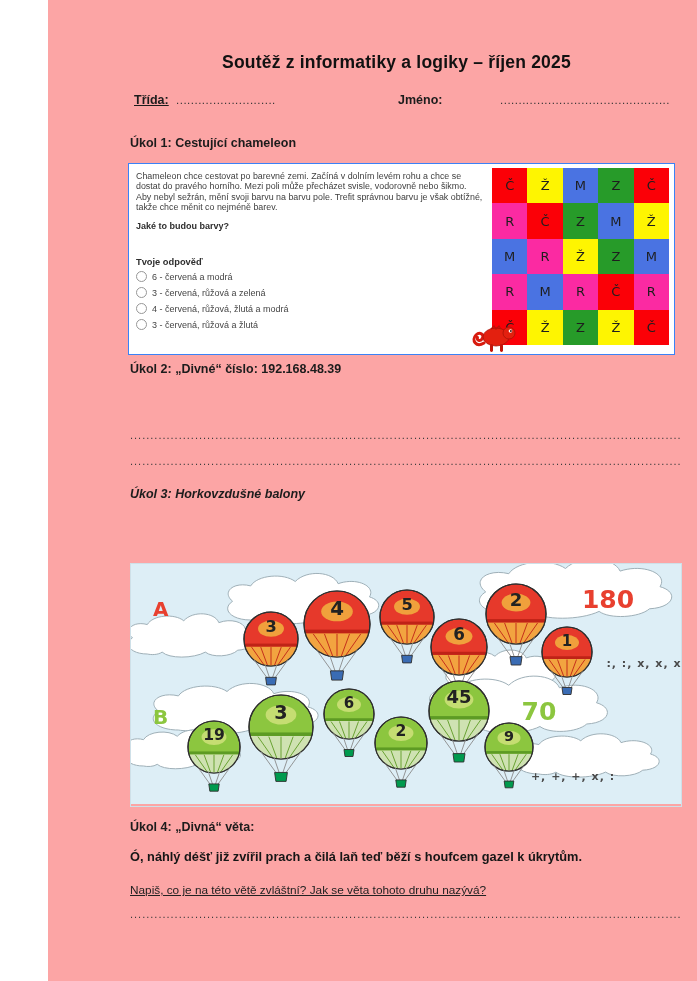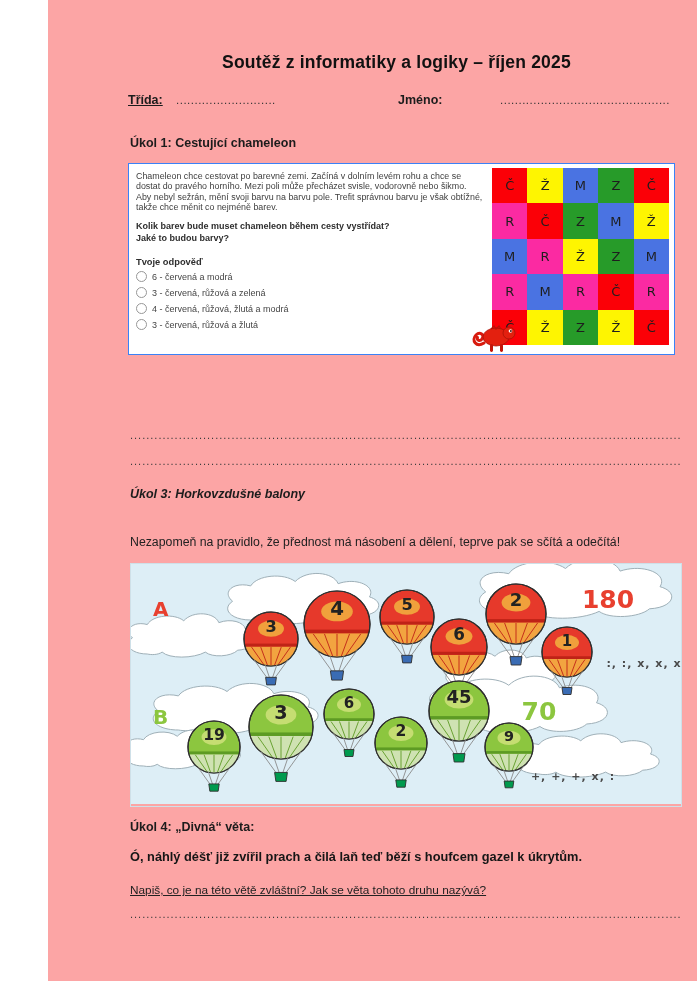--- a/index.html
+++ b/index.html
@@ -52,30 +52,29 @@
   .t4-sentence{position:absolute;left:82px;font-size:12.8px;font-weight:bold;color:#161616;}
   .t4-question{position:absolute;left:82px;font-size:11.8px;color:#222;}
 </style>
 </head>
 <body>
 
 <div class="page">
 
   <div class="title">Soutěž z informatiky a logiky – říjen 2025</div>
 
-  <div class="hdr-label" style="left:80px;text-decoration:underline;">Třída:</div>
+  <div class="hdr-label" style="left:86px;text-decoration:underline;">Třída:</div>
   <div class="hdr-dots" style="left:128px;width:100px;">............................</div>
   <div class="hdr-label" style="left:350px;">Jméno:</div>
   <div class="hdr-dots" style="left:452px;width:182px;">..............................................</div>
 
   <div class="task-heading" style="top:136px;">Úkol 1: Cestující chameleon</div>
   <div class="t1-box">
     <div class="t1-desc">Chameleon chce cestovat po barevné zemi. Začíná v dolním levém rohu a chce se dostat do pravého horního. Mezi poli může přecházet svisle, vodorovně nebo šikmo. Aby nebyl sežrán, mění svoji barvu na barvu pole. Trefit správnou barvu je však obtížné, takže chce měnit co nejméně barev.</div>
     <div class="t1-q">
-      <div>Kolik barev bude muset chameleon během cesty vystřídat?</div>
       <div>Jaké to budou barvy?</div>
     </div>
     <div class="t1-ans-label">Tvoje odpověď</div>
     <div class="t1-opts">
       <div class="opt">
         <span class="radio"></span>
         <span class="opt-label">6 - červená a modrá</span>
       </div>
       <div class="opt">
         <span class="radio"></span>
@@ -122,25 +121,25 @@
       <ellipse cx="26" cy="16" rx="13" ry="9" fill="#e3200f" stroke="#a81208" stroke-width="0.8"></ellipse>
       <circle cx="39" cy="12" r="6" fill="#e3200f" stroke="#a81208" stroke-width="0.8"></circle>
       <circle cx="40.5" cy="10" r="1.8" fill="#fff"></circle>
       <circle cx="40.9" cy="10" r="0.9" fill="#300"></circle>
       <rect x="20" y="23" width="3" height="8" rx="1.4" fill="#c41509"></rect>
       <rect x="30" y="23" width="3" height="8" rx="1.4" fill="#c41509"></rect>
       <path d="M21,8 L24,5 L26,8 L29,5 L31,8" fill="none" stroke="#b81408" stroke-width="1.2"></path>
     </svg>
   </div>
 
+  <div class="task-heading" style="top:362px;">Úkol 2: „Divné“ číslo: 192.168.48.39</div>
   <div class="ans-dots" style="top:429px;">................................................................................................................................................................</div>
   <div class="ans-dots" style="top:455px;">................................................................................................................................................................</div>
 
   <div class="task-heading" style="top:487px;font-style:italic;">Úkol 3: Horkovzdušné balony</div>
-  <div class="body-text" style="top:535px;">Nezapomeň na pravidlo, že přednost má násobení a dělení, teprve pak se sčítá a odečítá!</div>
   <div class="ill">
     <svg width="550" height="240" viewBox="0 0 550 240">
         <rect x="0" y="0" width="550" height="240" fill="#ddeef6"></rect>
         <path d="M18,40 C6,40 0,30 7,23 C0,14 8,5 18,9 C22,-1 38,-3 45,5 C52,-6 68,-4 71,7 C82,1 94,9 90,19 C99,23 97,35 85,36 C80,43 66,44 61,38 C52,45 34,45 29,38 C26,41 21,41 18,40 Z" transform="translate(90,12) scale(1.65,1.1)" fill="#ffffff" stroke="#9fb0b8" stroke-width="1" vector-effect="non-scaling-stroke"></path>
         <path d="M18,40 C6,40 0,30 7,23 C0,14 8,5 18,9 C22,-1 38,-3 45,5 C52,-6 68,-4 71,7 C82,1 94,9 90,19 C99,23 97,35 85,36 C80,43 66,44 61,38 C52,45 34,45 29,38 C26,41 21,41 18,40 Z" transform="translate(340,-2) scale(2.1,1.3)" fill="#ffffff" stroke="#9fb0b8" stroke-width="1" vector-effect="non-scaling-stroke"></path>
         <path d="M18,40 C6,40 0,30 7,23 C0,14 8,5 18,9 C22,-1 38,-3 45,5 C52,-6 68,-4 71,7 C82,1 94,9 90,19 C99,23 97,35 85,36 C80,43 66,44 61,38 C52,45 34,45 29,38 C26,41 21,41 18,40 Z" transform="translate(-8,52) scale(1.35,0.95)" fill="#ffffff" stroke="#9fb0b8" stroke-width="1" vector-effect="non-scaling-stroke"></path>
         <path d="M18,40 C6,40 0,30 7,23 C0,14 8,5 18,9 C22,-1 38,-3 45,5 C52,-6 68,-4 71,7 C82,1 94,9 90,19 C99,23 97,35 85,36 C80,43 66,44 61,38 C52,45 34,45 29,38 C26,41 21,41 18,40 Z" transform="translate(310,88) scale(1.2,0.85)" fill="#ffffff" stroke="#9fb0b8" stroke-width="1" vector-effect="non-scaling-stroke"></path>
         <path d="M18,40 C6,40 0,30 7,23 C0,14 8,5 18,9 C22,-1 38,-3 45,5 C52,-6 68,-4 71,7 C82,1 94,9 90,19 C99,23 97,35 85,36 C80,43 66,44 61,38 C52,45 34,45 29,38 C26,41 21,41 18,40 Z" transform="translate(15,122) scale(1.8,1.1)" fill="#ffffff" stroke="#9fb0b8" stroke-width="1" vector-effect="non-scaling-stroke"></path>
         <path d="M18,40 C6,40 0,30 7,23 C0,14 8,5 18,9 C22,-1 38,-3 45,5 C52,-6 68,-4 71,7 C82,1 94,9 90,19 C99,23 97,35 85,36 C80,43 66,44 61,38 C52,45 34,45 29,38 C26,41 21,41 18,40 Z" transform="translate(290,115) scale(1.95,1.25)" fill="#ffffff" stroke="#9fb0b8" stroke-width="1" vector-effect="non-scaling-stroke"></path>
         <path d="M18,40 C6,40 0,30 7,23 C0,14 8,5 18,9 C22,-1 38,-3 45,5 C52,-6 68,-4 71,7 C82,1 94,9 90,19 C99,23 97,35 85,36 C80,43 66,44 61,38 C52,45 34,45 29,38 C26,41 21,41 18,40 Z" transform="translate(380,172) scale(1.55,0.95)" fill="#ffffff" stroke="#9fb0b8" stroke-width="1" vector-effect="non-scaling-stroke"></path>

